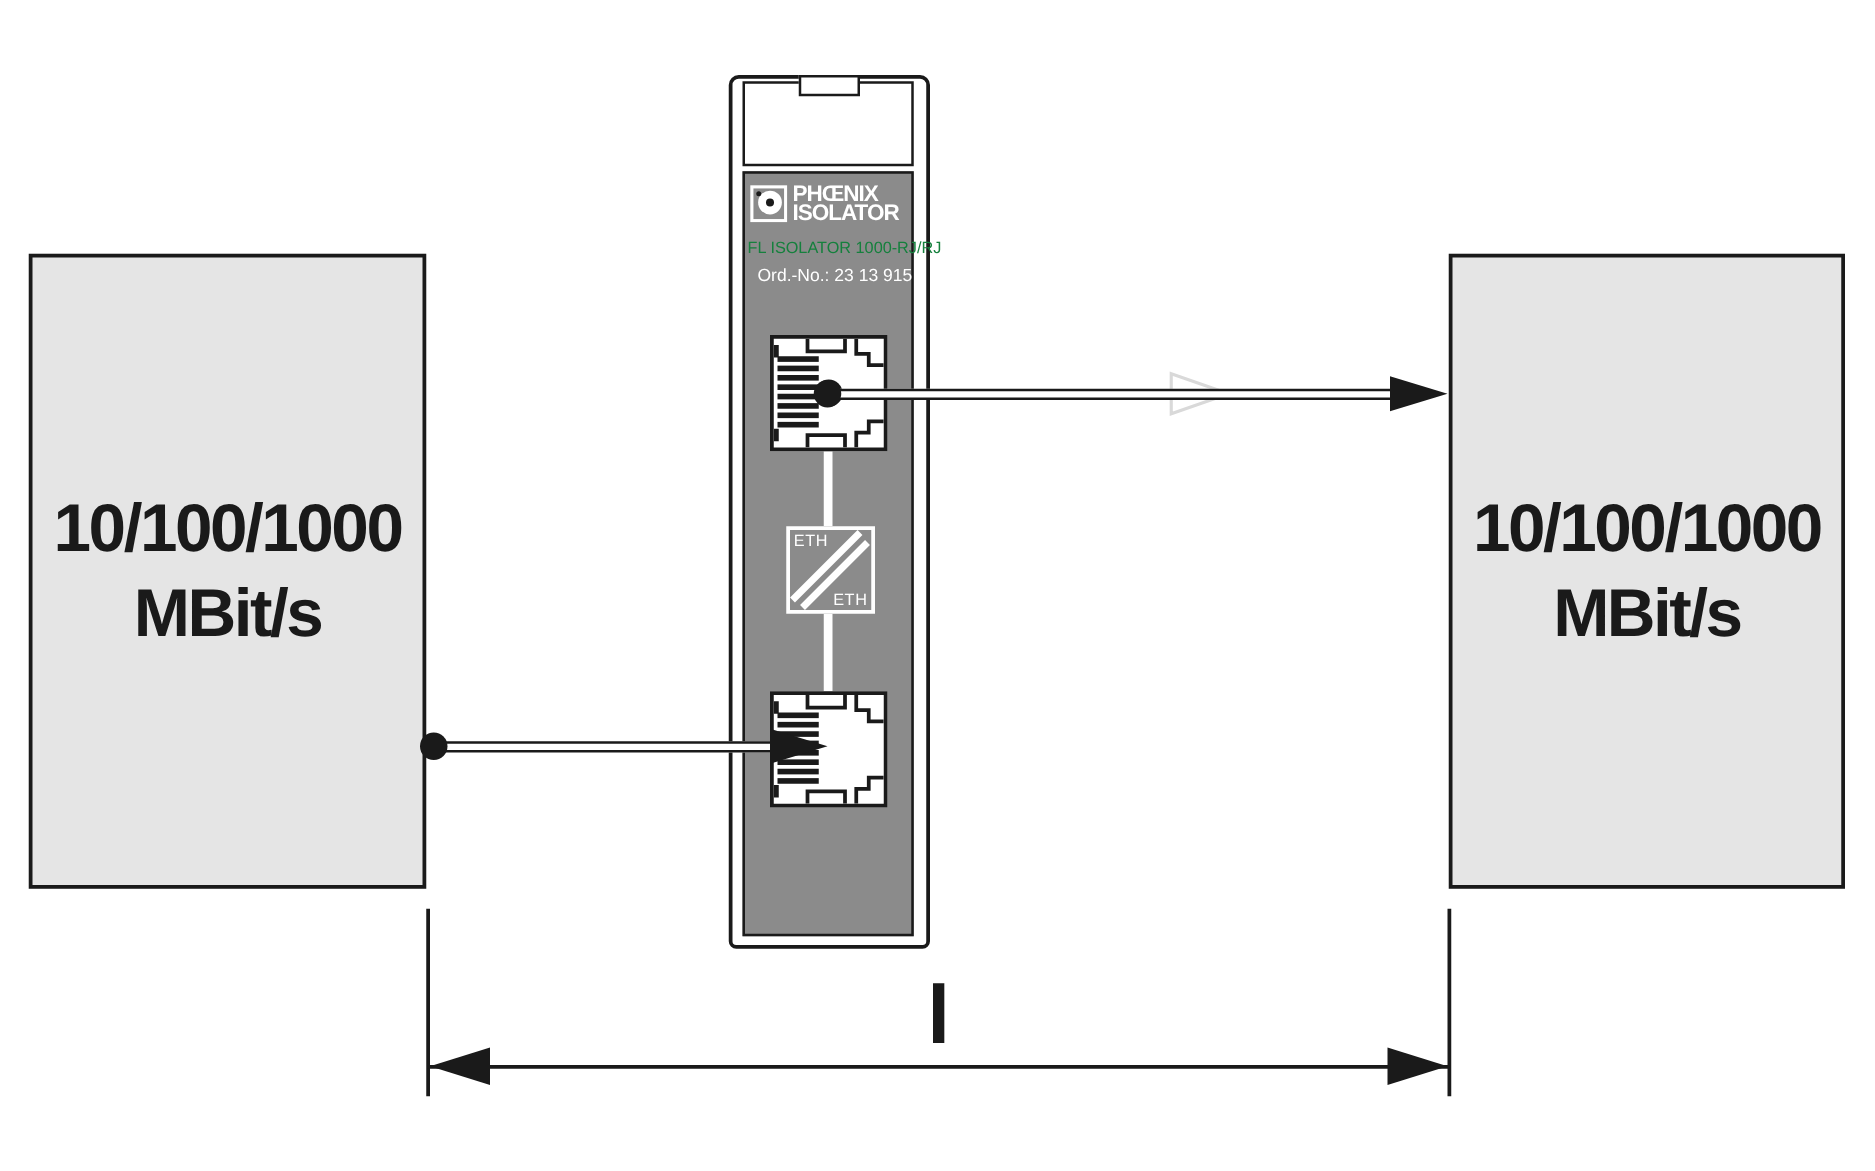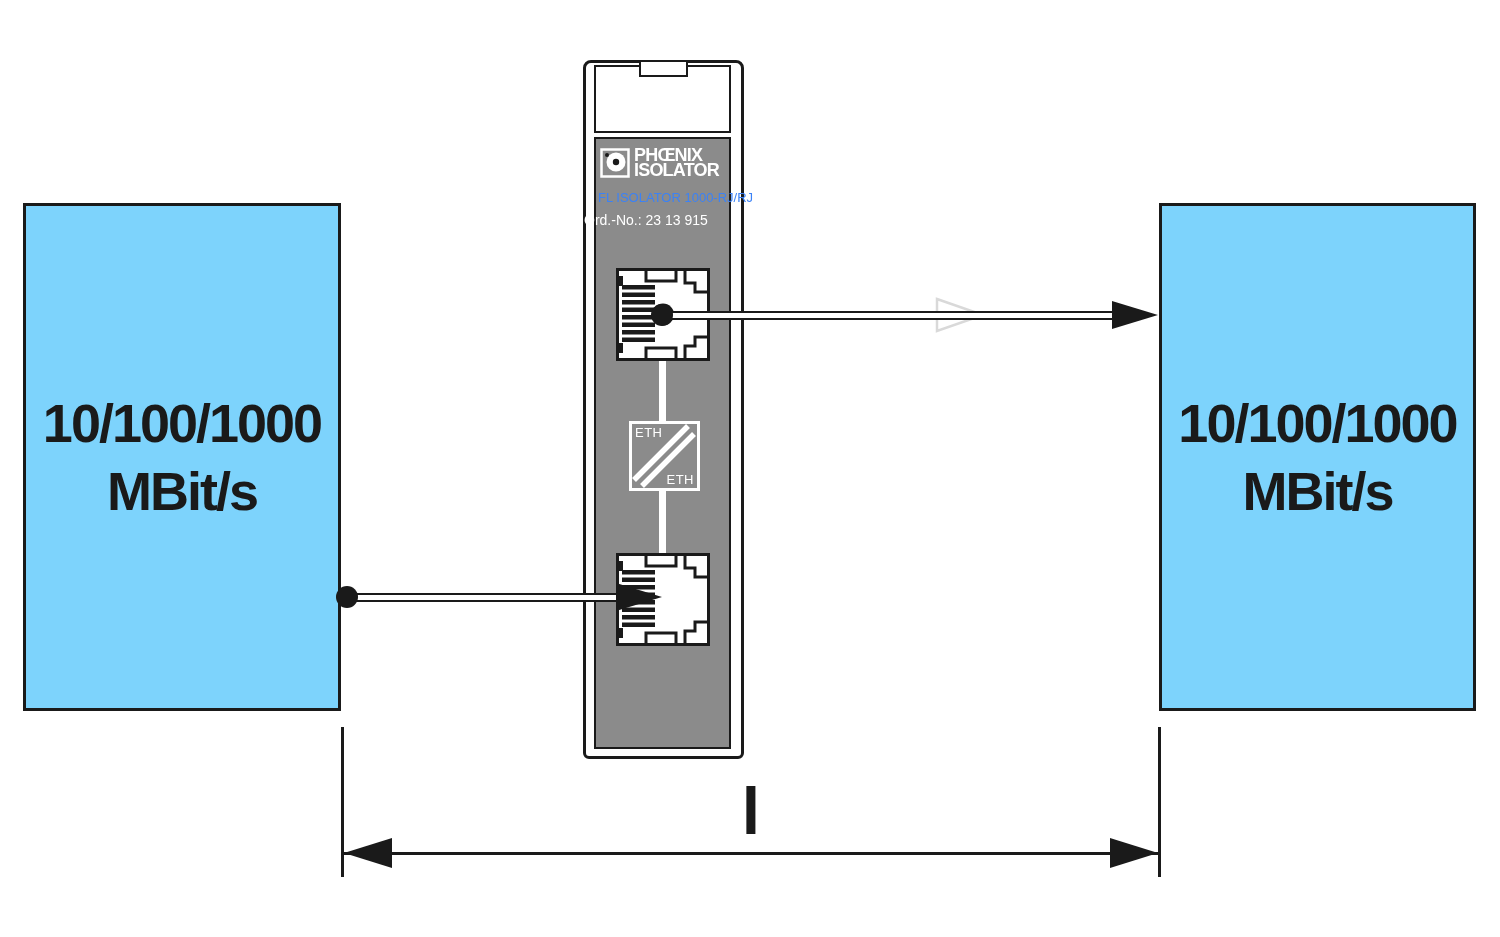--- a/index.html
+++ b/index.html
@@ -10,21 +10,21 @@
     width: 1500px;
     height: 937px;
     background: #ffffff;
     overflow: hidden;
   }
   .abs { position: absolute; }
 
   
   .net-box {
     border: 3px solid #1a1a1a;
-    background: #7dd3fc;
+    background: #e5e5e5;
     display: flex;
     flex-direction: column;
     align-items: center;
     justify-content: center;
     z-index: 1;
   }
   .net-box .net-line {
     font-size: 54px;
     font-weight: 700;
     letter-spacing: -2px;
@@ -68,25 +68,25 @@
     margin-left: 4px;
     color: #fff;
     font-weight: 700;
     font-size: 18px;
     line-height: 15px;
     letter-spacing: -0.8px;
     white-space: nowrap;
   }
   .product-name {
     left: 598px; top: 190px; width: 140px;
-    color: #3b82f6; font-size: 13px; white-space: nowrap;
+    color: #15803d; font-size: 13px; white-space: nowrap;
     z-index: 4;
   }
   .order-no {
-    left: 584px; top: 212px; width: 140px;
+    left: 606px; top: 212px; width: 140px;
     color: #fff; font-size: 14px; white-space: nowrap;
     z-index: 4;
   }
 
   
   .rj45 {
     width: 94px; height: 93px;
     background: #fff;
     border: 3px solid #1a1a1a;
     z-index: 3;

